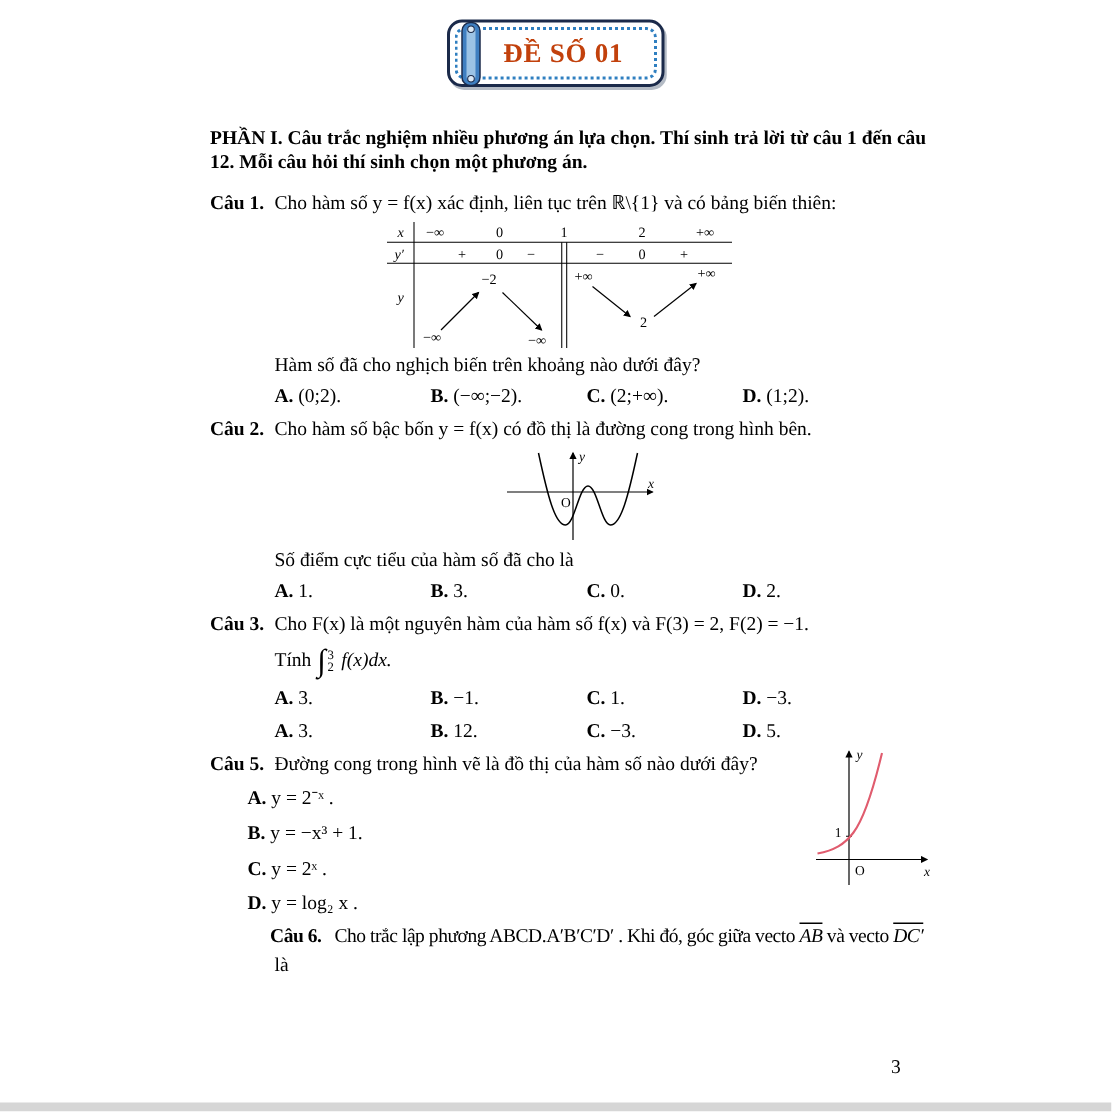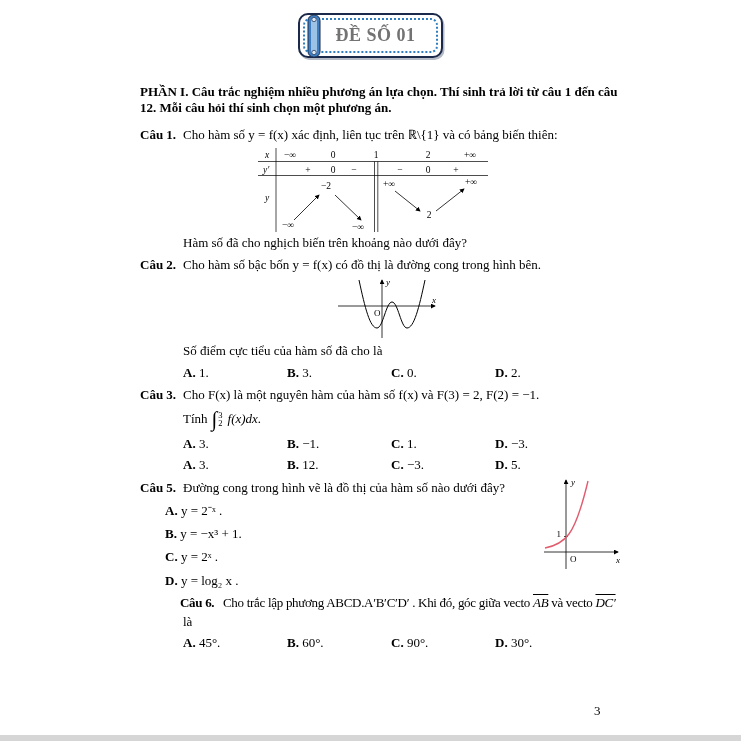--- a/index.html
+++ b/index.html
@@ -13,21 +13,21 @@
 
   
   .badge-wrap { position: absolute; top: 13px; left: 0; width: 100%; display: flex; justify-content: center; }
   .badge-outer {
     position: relative; border: 2px solid #1b2a4a; border-radius: 10px;
     padding: 3px; background: #fff; box-shadow: 1.5px 2px 0 rgba(40,60,90,.35);
   }
   .badge-inner {
     border: 2px dotted #2f7fc0; border-radius: 7px;
     padding: 5px 20px 5px 30px;
-    font-size: 18px; font-weight: bold; letter-spacing: .5px; color: #737373;
+    font-size: 18px; font-weight: bold; letter-spacing: .5px; color: #c2410c;
     white-space: nowrap;
   }
   .badge-scroll { position: absolute; left: 5px; top: 50%; transform: translateY(-50%); line-height: 0; }
 
   
   .content { position: absolute; left: 140px; top: 84px; width: 486px; line-height: 1.25; }
   .part-header { font-weight: bold; margin: 0 0 10px 0; }
 
   .q-head { display: flex; margin-top: 6px; }
   .q-label { flex: 0 0 43px; font-weight: bold; }
@@ -133,20 +133,26 @@
         </g>
         <g stroke="#000" stroke-width="0.8" marker-end="url(#ah1)">
           <line x1="36" y1="72" x2="61" y2="47"></line>
           <line x1="77" y1="47" x2="103" y2="72"></line>
           <line x1="137" y1="43" x2="162" y2="63"></line>
           <line x1="178" y1="63" x2="206" y2="41"></line>
         </g>
       </svg>
 
       <div class="q-sub">Hàm số đã cho nghịch biến trên khoảng nào dưới đây?</div>
+      <div class="opt-row">
+          <div class="opt"><b class="opt-letter">A.</b>&nbsp;(0;2).</div>
+          <div class="opt"><b class="opt-letter">B.</b>&nbsp;(−∞;−2).</div>
+          <div class="opt"><b class="opt-letter">C.</b>&nbsp;(2;+∞).</div>
+          <div class="opt"><b class="opt-letter">D.</b>&nbsp;(1;2).</div>
+        </div>
     </div>
 
     <div class="q">
       <div class="q-head">
         <span class="q-label">Câu 2.</span>
         <span class="q-text">Cho hàm số bậc bốn y = f(x) có đồ thị là đường cong trong hình bên.</span>
       </div>
 
       <svg class="fig-quartic" width="104" height="64" viewBox="0 0 104 64">
         <defs>
@@ -230,25 +236,19 @@
         <path d="M 5,74 C 16,72 23,68 29,60 C 35,52 42,32 48,7" fill="none" stroke="#e05c6e" stroke-width="1.4"></path>
       </svg>
     </div>
 
     <div class="q">
       <div class="q-head tight">
         <span class="q-label">Câu 6.</span>
         <span class="q-text"><span>Cho trắc lập phương ABCD.A′B′C′D′ . Khi đó, góc giữa vecto </span><span class="vec">AB</span><span>  và vecto </span><span class="vec">DC′</span></span>
       </div>
       <div class="q-sub">là</div>
-      <div class="opt-row">
-          <div class="opt"><b class="opt-letter">A.</b>&nbsp;45°.</div>
-          <div class="opt"><b class="opt-letter">B.</b>&nbsp;60°.</div>
-          <div class="opt"><b class="opt-letter">C.</b>&nbsp;90°.</div>
-          <div class="opt"><b class="opt-letter">D.</b>&nbsp;30°.</div>
-        </div>
     </div>
 
   </div>
 
   <div class="page-number">3</div>
   <div class="bottom-strip"></div>
 </div>
 
 </body></html>

